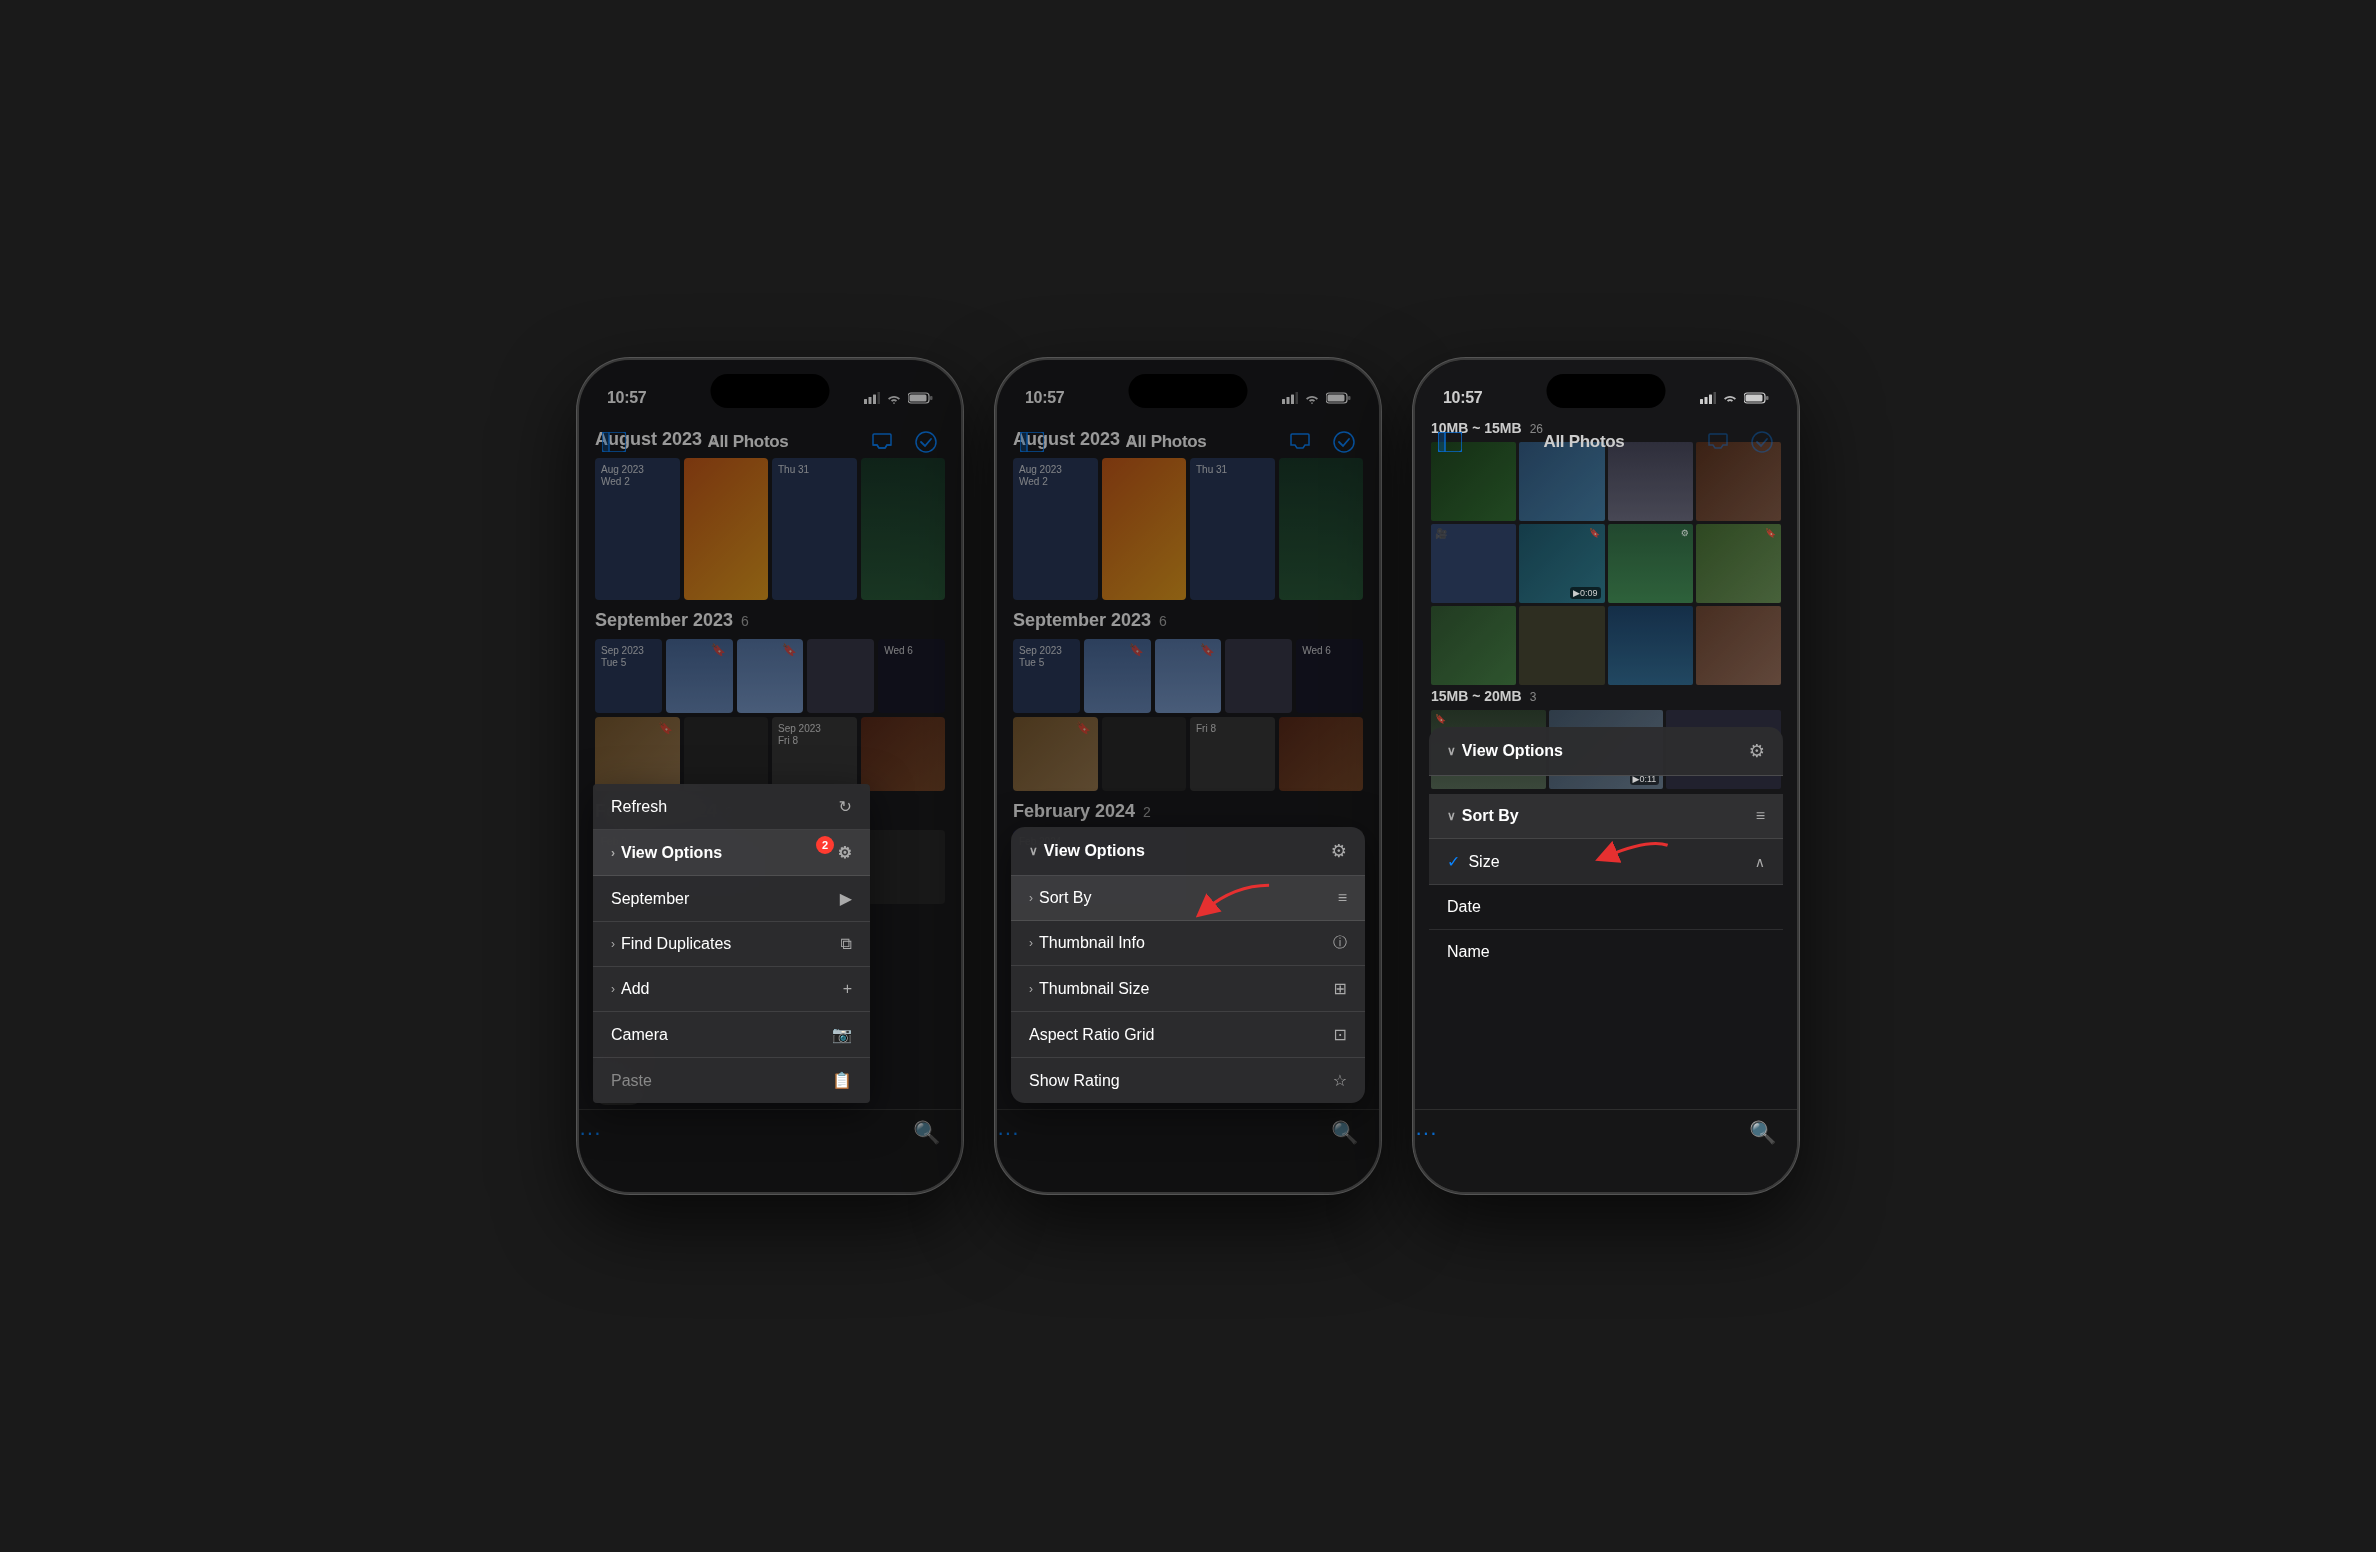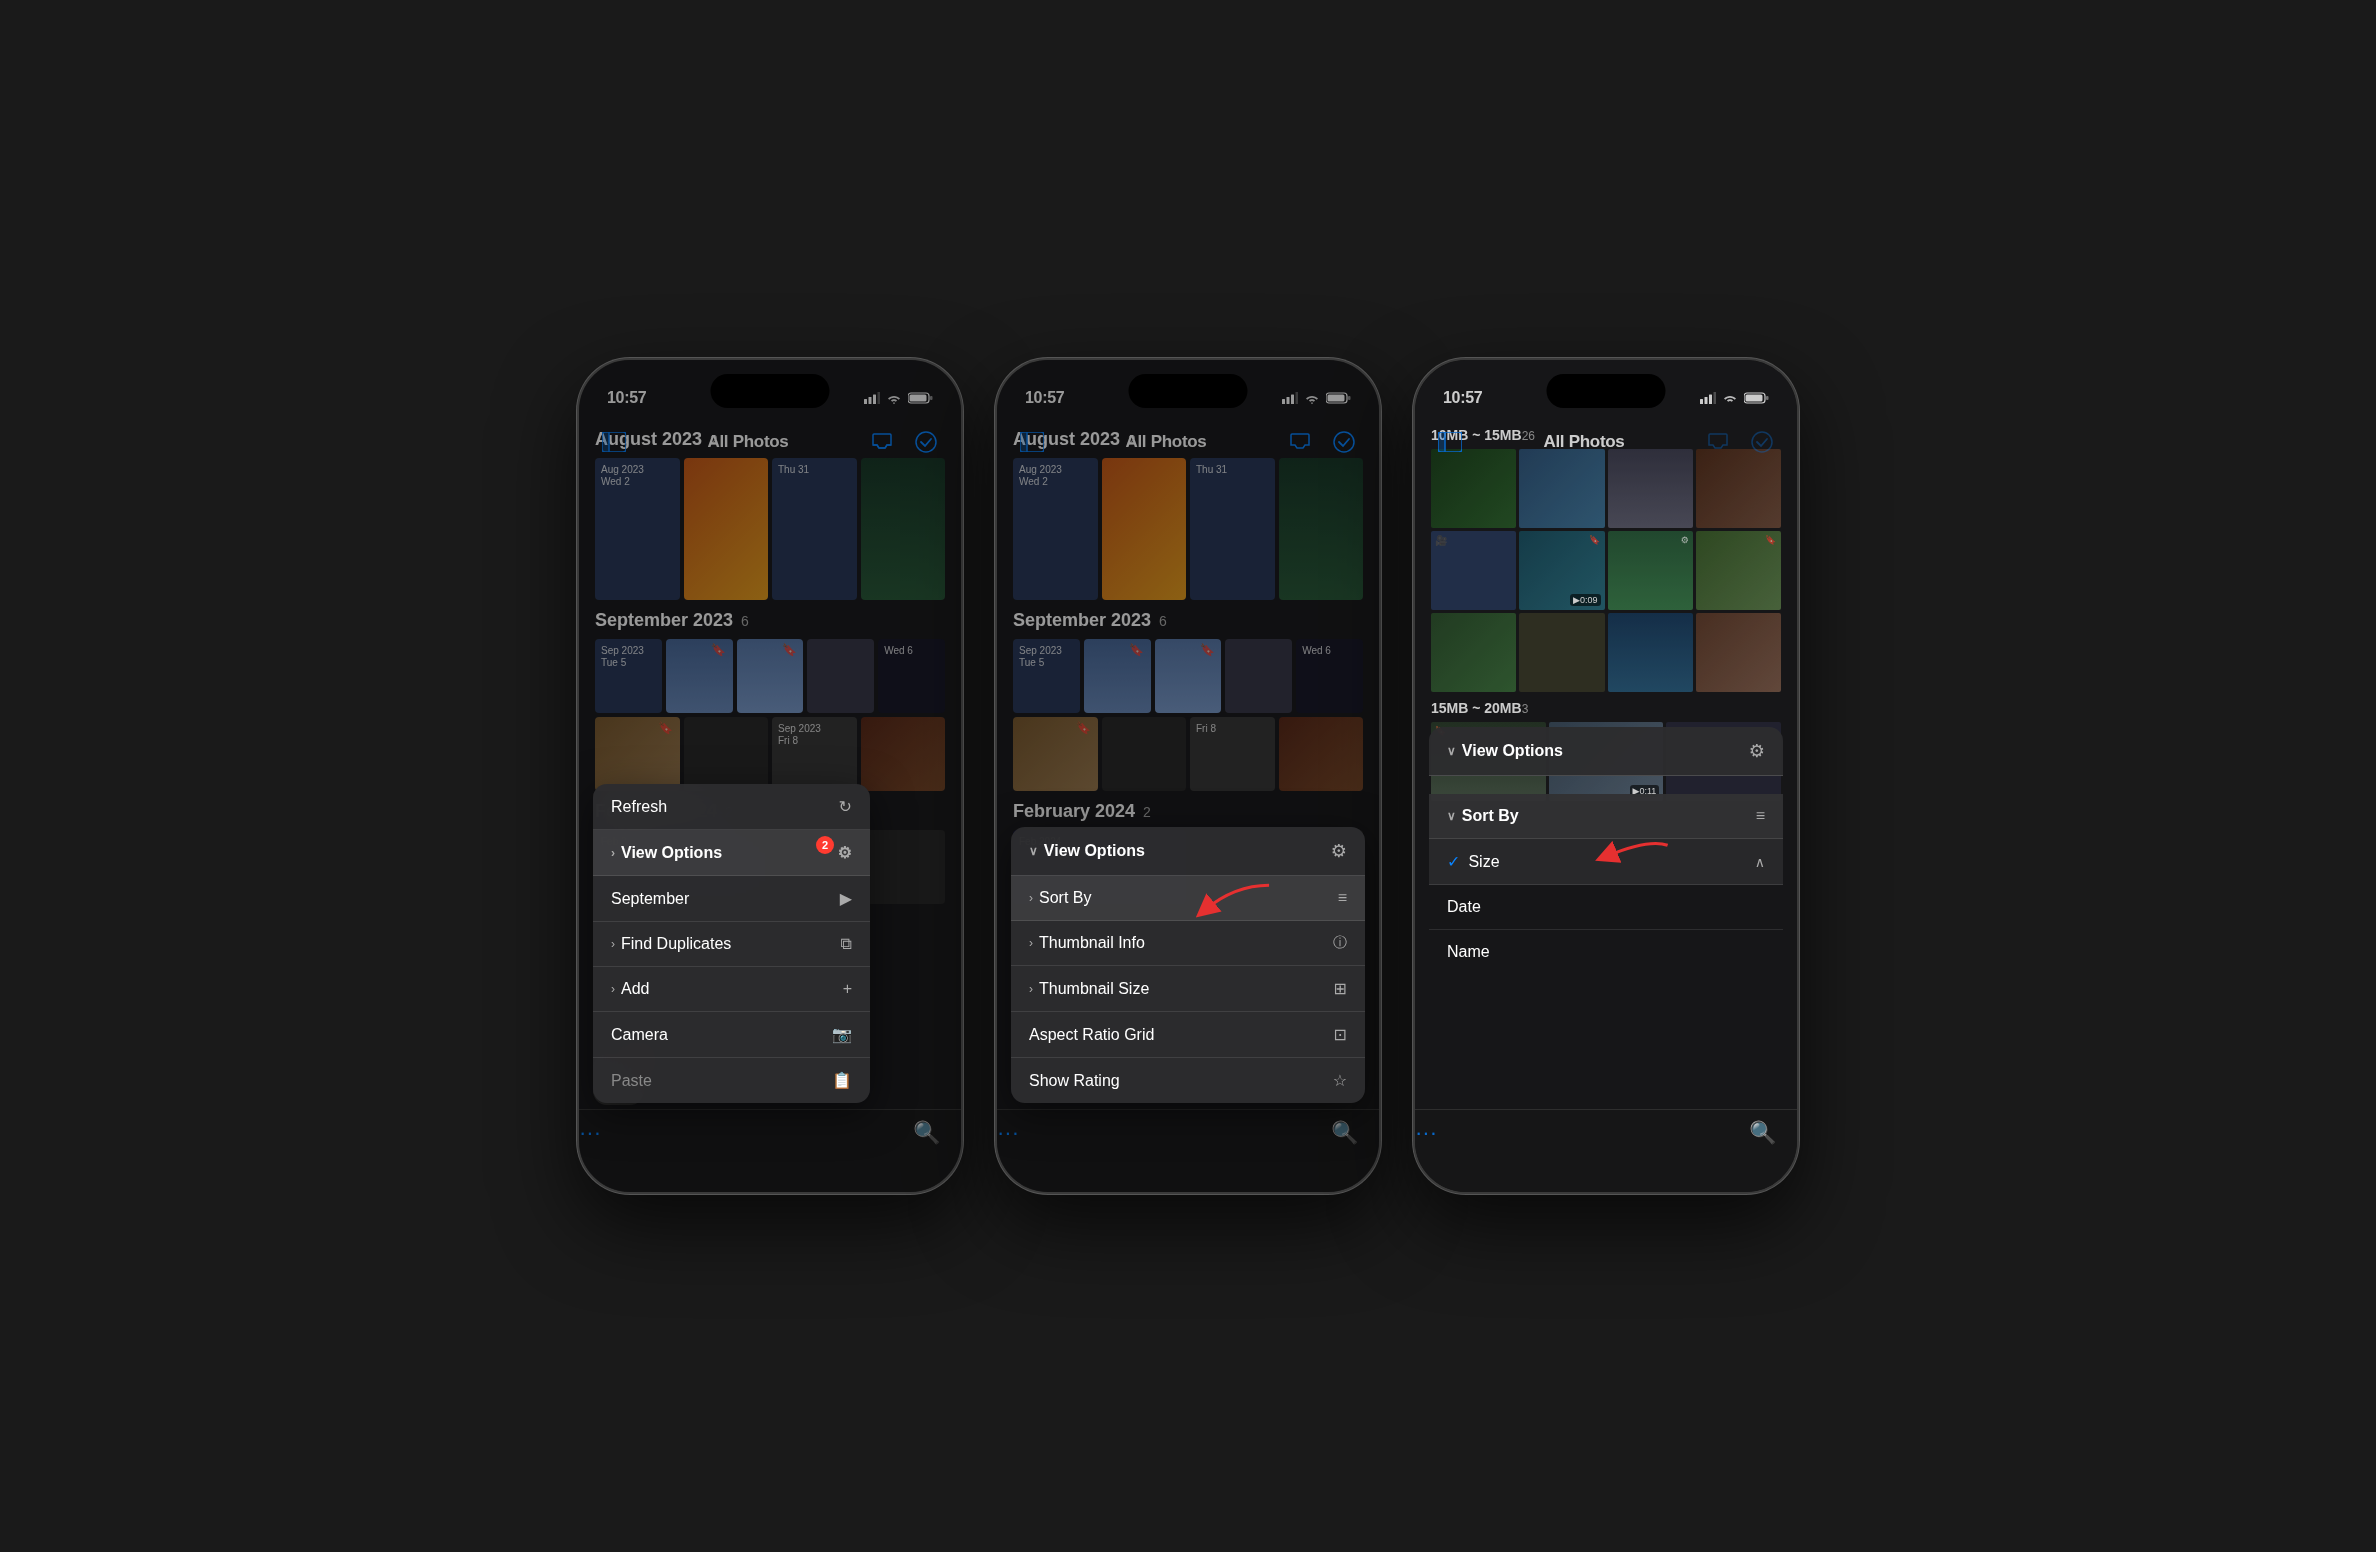--- a/index.html
+++ b/index.html
@@ -189,21 +189,21 @@
       color: #666;
     }
     .tab-icon.active-tab {
       color: #0a84ff;
     }
 
     
     .context-menu {
       position: absolute;
       background: rgba(44,44,46,0.97);
-      border-radius: 14px;
+      border-radius: 4px;
       overflow: hidden;
       z-index: 200;
       backdrop-filter: blur(20px);
       box-shadow: 0 10px 40px rgba(0,0,0,0.5);
     }
 
     .menu-item {
       display: flex;
       justify-content: space-between;
       align-items: center;
@@ -328,21 +328,22 @@
     .sort-item:last-child { border-bottom: none; }
     .sort-item.selected {
       background: rgba(255,255,255,0.06);
       font-weight: 500;
     }
 
     
     .size-group-header {
       display: flex;
       align-items: baseline;
-      margin: 8px 0 6px;
+      gap: 8px;
+      margin: 1px 0 6px;
     }
     .size-group-title {
       font-size: 14px;
       font-weight: 600;
       color: #fff;
     }
     .size-group-count {
       font-size: 12px;
       color: #aaa;
     }

